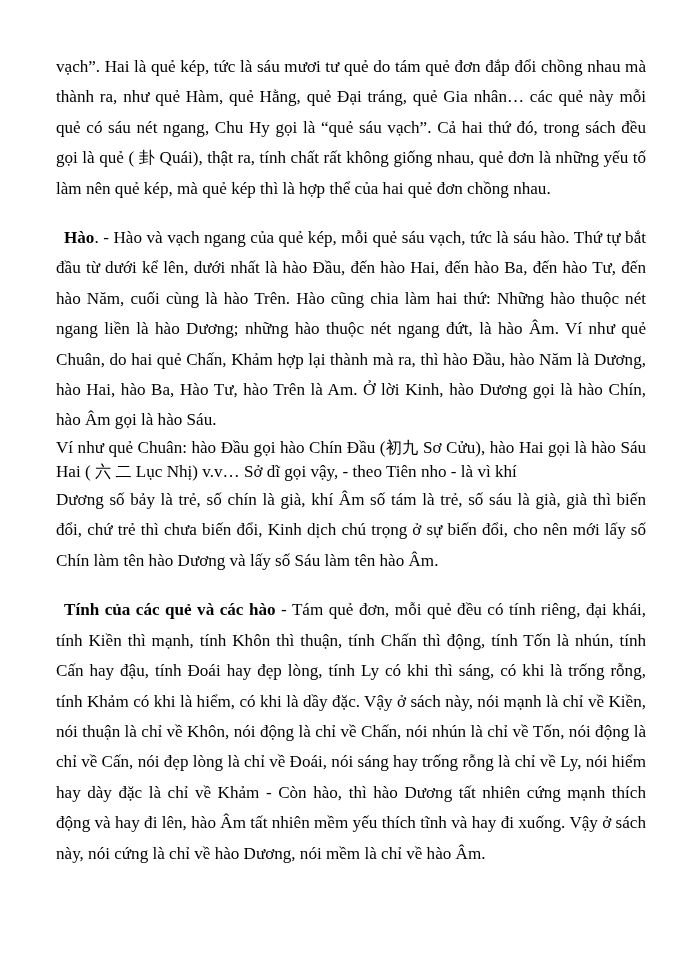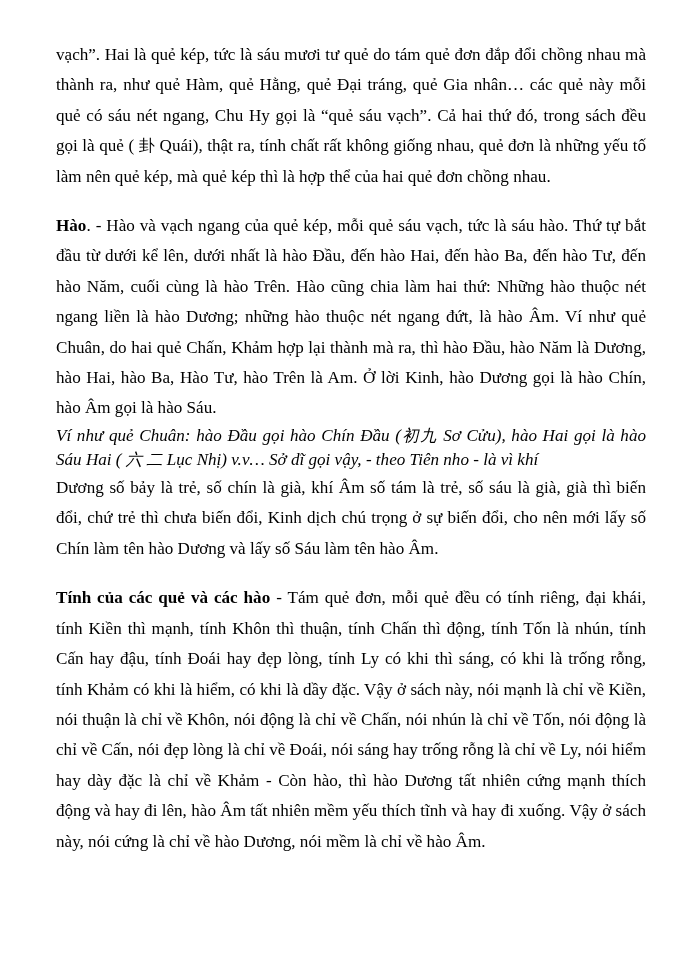--- a/index.html
+++ b/index.html
@@ -14,45 +14,45 @@
     overflow: hidden;
     font-family: "Liberation Serif", "DejaVu Serif", serif;
     color: #000000;
   }
   .page {
     position: relative;
     width: 700px;
     height: 960px;
     background: #ffffff;
     box-sizing: border-box;
-    padding: 40px 55px 40px 56px;
+    padding: 52px 55px 40px 56px;
   }
   .text-body {
     width: 590px;
   }
   p {
     margin: 0;
     font-size: 17.1px;
     line-height: 30.4px;
     text-align: justify;
     text-justify: inter-word;
     color: #000000;
     -webkit-font-smoothing: antialiased;
   }
   p.para-spaced-after {
     margin-bottom: 19px;
   }
   
   .tight {
     display: block;
     line-height: 24.6px;
-    font-style: italic;
   }
   .lead {
     font-weight: bold;
+    margin-left: 8px;
   }
   .ital {
   }
   .han {
     font-family: "DejaVu Sans", "Liberation Sans", sans-serif;
     font-size: 16.2px;
   }
 </style>
 </head>
 <body>

